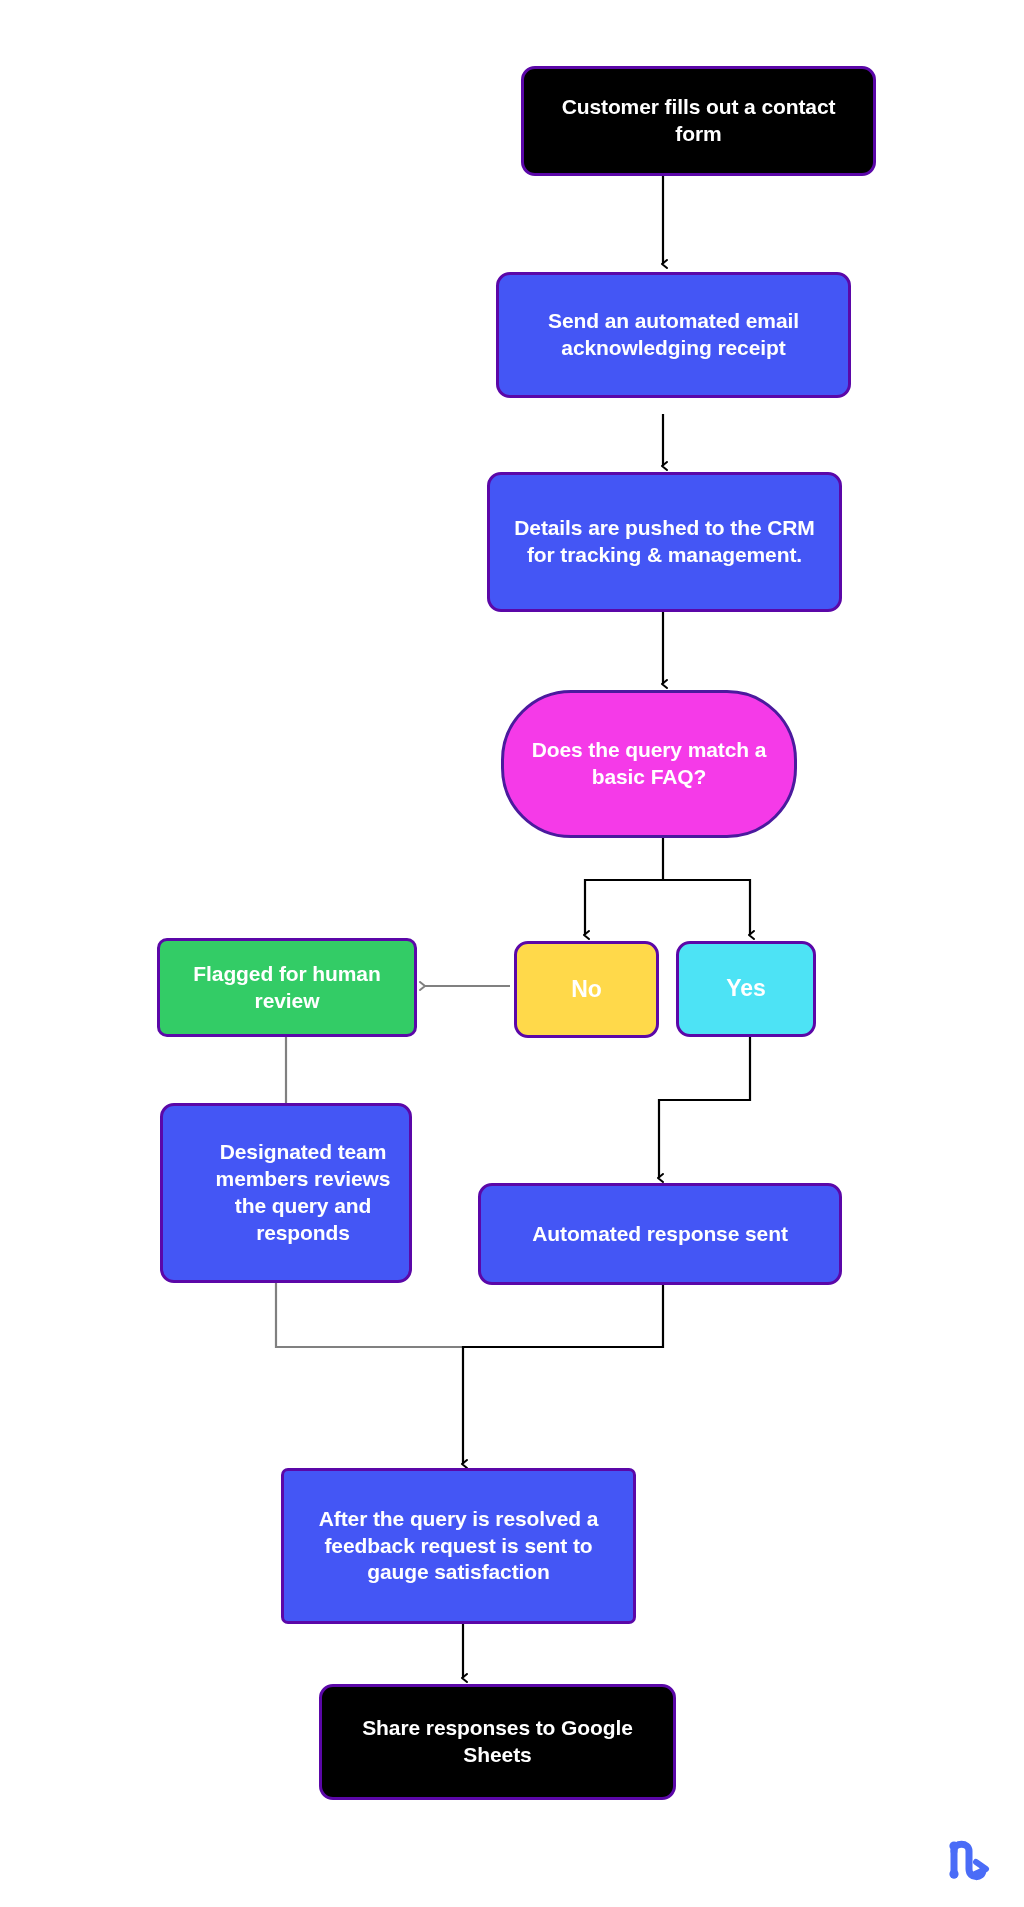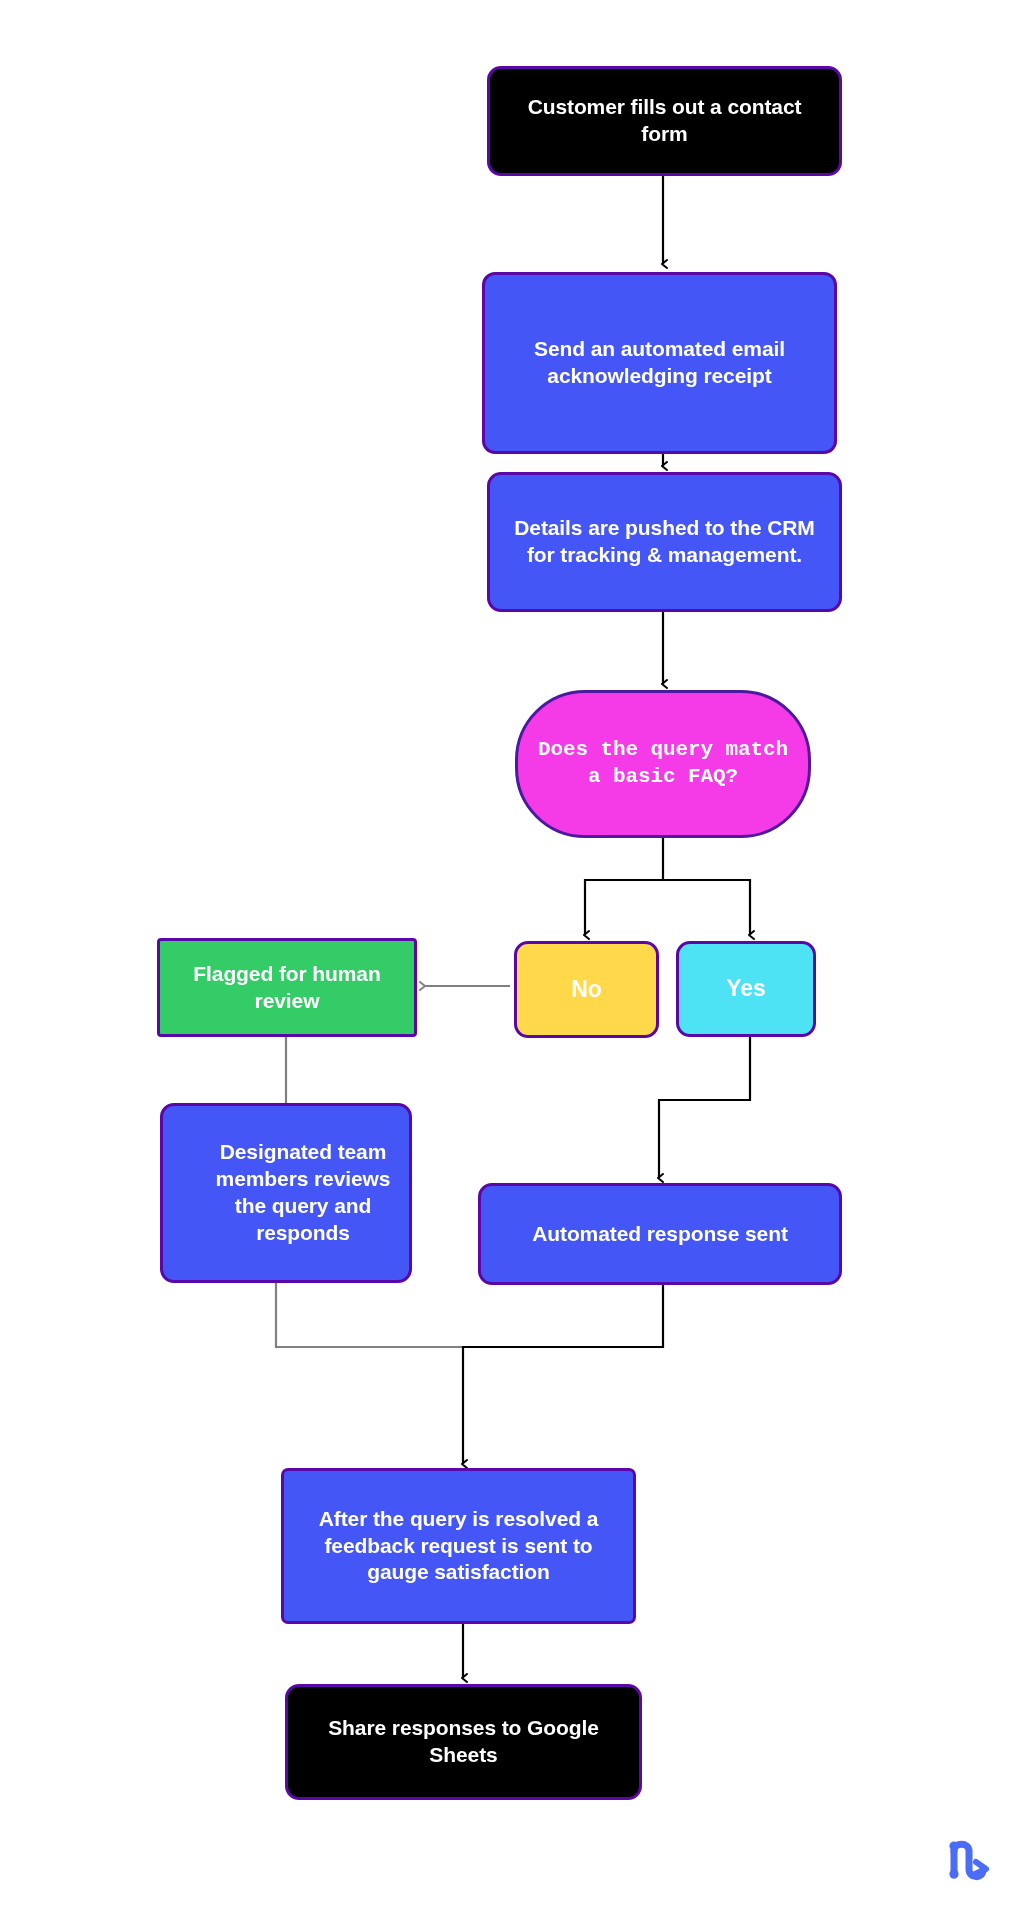--- a/index.html
+++ b/index.html
@@ -42,20 +42,21 @@
     font-weight: bold;
     line-height: 1.28;
     letter-spacing: -0.1px;
     padding: 6px 14px;
   }
   .n-terminal {
     background: #000000;
     border: 3px solid #5B07A8;
     border-radius: 14px;
     font-size: 21px;
+    margin-left: 34px;
   }
   .n-process {
     background: #4456F5;
     border: 3px solid #5B07A8;
     border-radius: 14px;
     font-size: 21px;
   }
   .n-decision {
     background: #F53AE8;
     border: 3px solid #4B1A9E;
@@ -70,21 +71,21 @@
   }
   .n-branch-yes {
     background: #4DE3F5;
     border: 3px solid #5B07A8;
     border-radius: 14px;
     font-size: 23px;
   }
   .n-human {
     background: #33CC66;
     border: 3px solid #5B07A8;
-    border-radius: 4px;
+    border-radius: 10px;
     font-size: 21px;
   }
   .logo {
     position: absolute;
     right: 26px;
     bottom: 18px;
     width: 60px;
     height: 60px;
     z-index: 3;
   }
@@ -141,25 +142,25 @@
       <path d="M663,1285 L663,1347 L463,1347 L463,1464" fill="none" stroke="#000000" stroke-width="2.2" marker-end="url(#arrowBlack)"></path>
     </g>
 
     <g>
       <line x1="463" y1="1600" x2="463" y2="1678" stroke="#000000" stroke-width="2.2" marker-end="url(#arrowBlack)"></line>
     </g>
   </svg>
 
   <div class="node n-terminal" style="left:487px; top:66px; width:355px; height:110px;">Customer fills out a contact form</div>
 
-  <div class="node n-process" style="left:482px; top:272px; width:355px; height:182px;border-radius:13px;">Send an automated email acknowledging receipt</div>
+  <div class="node n-process" style="left:496px; top:272px; width:355px; height:126px;">Send an automated email acknowledging receipt</div>
 
   <div class="node n-process" style="left:487px; top:472px; width:355px; height:140px;">Details are pushed to the CRM for tracking &amp; management.</div>
 
-  <div class="node n-decision" style="left:515px; top:690px; width:296px; height:148px;font-family:Liberation Mono, monospace;">Does the query match a basic FAQ?</div>
+  <div class="node n-decision" style="left:501px; top:690px; width:296px; height:148px;">Does the query match a basic FAQ?</div>
 
   <div class="node n-branch-no" style="left:514px; top:941px; width:145px; height:97px;">No</div>
 
   <div class="node n-branch-yes" style="left:676px; top:941px; width:140px; height:96px;">Yes</div>
 
   <div class="node n-human" style="left:157px; top:938px; width:260px; height:99px;">Flagged for human review</div>
 
   <div class="node n-process" style="left:160px; top:1103px; width:252px; height:180px;padding-left:48px;">Designated team members reviews the query and responds</div>
 
   <div class="node n-process" style="left:478px; top:1183px; width:364px; height:102px;">Automated response sent</div>

